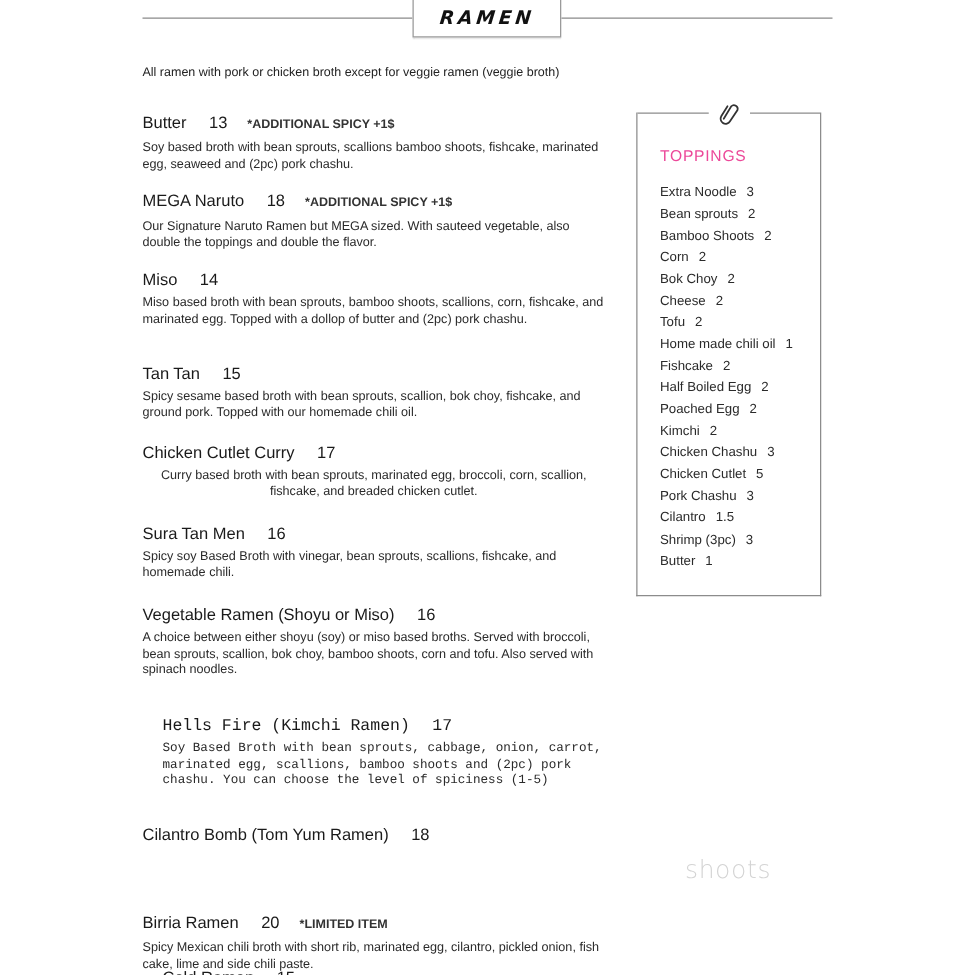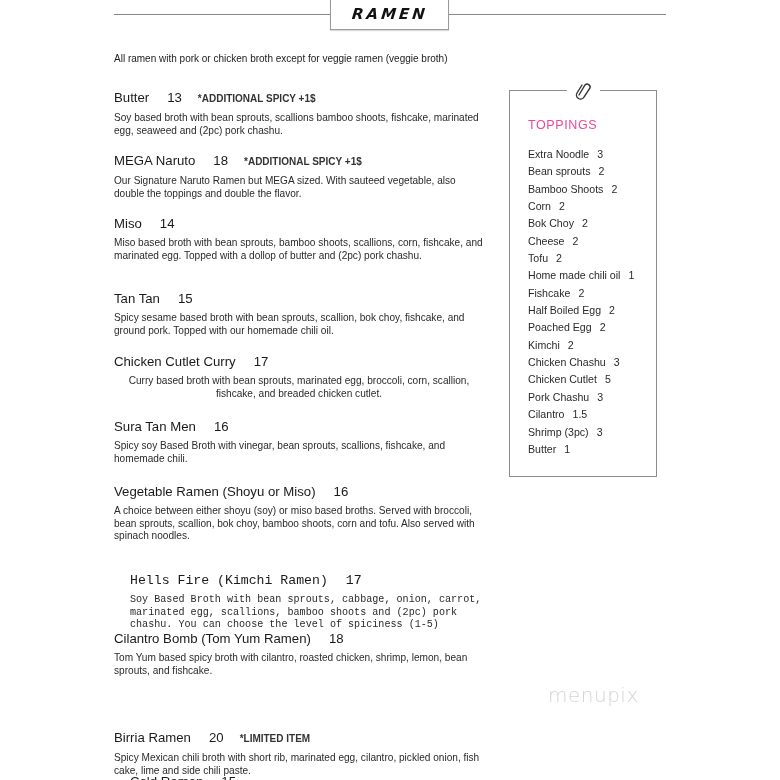--- a/index.html
+++ b/index.html
@@ -96,27 +96,26 @@
       <div class="item-desc">A choice between either shoyu (soy) or miso based broths. Served with broccoli, bean sprouts, scallion, bok choy, bamboo shoots, corn and tofu. Also served with spinach noodles.</div>
     </div>
     <div class="item" style="position: absolute; top: 467px; left: 0px; width: 370px; margin: 16px; font-family: Liberation Mono, monospace;">
       <div class="item-head">
         <span class="item-name">Hells Fire (Kimchi Ramen)</span>
         <span class="item-price">17</span>
         <span class="item-note"></span>
       </div>
       <div class="item-desc">Soy Based Broth with bean sprouts, cabbage, onion, carrot, marinated egg, scallions, bamboo shoots and (2pc) pork chashu. You can choose the level of spiciness (1-5)</div>
     </div>
-    <div class="item" style="position: absolute; top: 541px; left: 0px; width: 370px; margin: 0px;">
+    <div class="item" style="position: absolute; top: 570px; left: 0px; width: 370px; margin: 0px;">
       <div class="item-head">
         <span class="item-name">Cilantro Bomb (Tom Yum Ramen)</span>
         <span class="item-price">18</span>
         <span class="item-note"></span>
       </div>
-      <div class="item-desc">Tom Yum based spicy broth with cilantro, roasted chicken, shrimp, lemon, bean sprouts, and fishcake.</div>
     </div>
     <div class="item" style="position: absolute; top: 640px; left: 0px; width: 380px; margin: 0px;">
       <div class="item-head">
         <span class="item-name">Birria Ramen</span>
         <span class="item-price">20</span>
         <span class="item-note">*LIMITED ITEM</span>
       </div>
       <div class="item-desc">Spicy Mexican chili broth with short rib, marinated egg, cilantro, pickled onion, fish cake, lime and side chili paste.</div>
     </div>
     <div class="item" style="position: absolute; top: 668px; left: 0px; width: 370px; margin: 16px;">
@@ -149,13 +148,13 @@
       <li><span>Kimchi</span><span class="tp">2</span></li>
       <li><span>Chicken Chashu</span><span class="tp">3</span></li>
       <li><span>Chicken Cutlet</span><span class="tp">5</span></li>
       <li><span>Pork Chashu</span><span class="tp">3</span></li>
       <li><span>Cilantro</span><span class="tp">1.5</span></li>
       <li><span>Shrimp (3pc)</span><span class="tp">3</span></li>
       <li><span>Butter</span><span class="tp">1</span></li>
     </ul>
 </div>
 
-<div class="watermark">menupix</div>
+<div class="watermark">shoots</div>
 
 </body></html>

